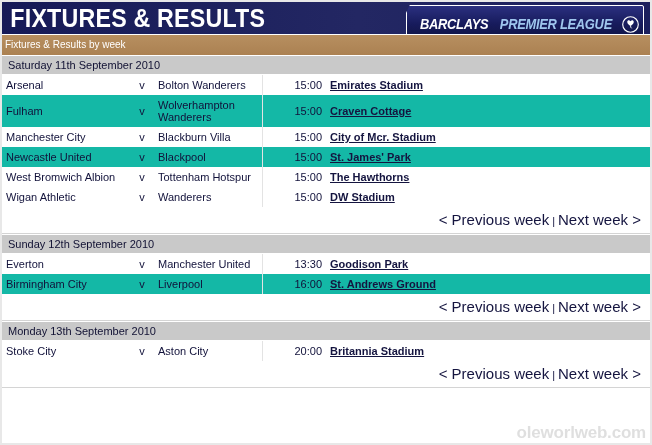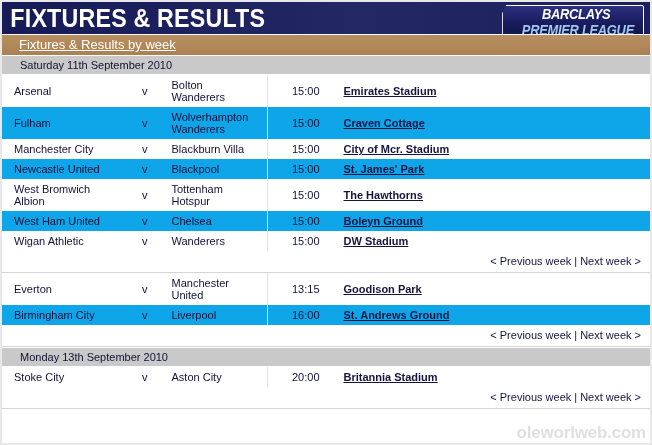--- a/index.html
+++ b/index.html
@@ -42,21 +42,20 @@
   .logo {
     position:absolute;
     right:6px; top:3px;
     height:38px;
     display:flex; align-items:center;
     padding:0 4px 0 10px;
     background:linear-gradient(180deg,#2b3080 0%,#171b5c 50%,#10133f 100%);
     border:1px solid #ffffff;
     border-radius:2px;
     clip-path:polygon(0 22%, 4px 0, 100% 0, 100% 100%, 4px 100%, 0 78%);
-    flex-direction:column;
   }
   .logo-barclays {
     color:#ffffff;
     font-size:14px;
     font-weight:bold;
     font-style:italic;
     letter-spacing:-0.3px;
     transform:scaleX(0.92);
   }
   .logo-prem {
@@ -77,50 +76,49 @@
   
   .subbar {
     height:21px;
     background:#b08758;
     background-image:linear-gradient(180deg,#b78f60 0%,#ab8152 100%);
     display:flex; align-items:center;
     border-top:1px solid #ffffff;
   }
   .subbar-text {
     color:#ffffff;
-    font-size:13px;
-    padding-left:17px;
+    font-size:10px;
+    padding-left:3px;
     line-height:18px;
-    text-decoration:underline;
   }
 
   
   .daybar {
     height:20px;
     background:#c9c9c9;
     display:flex; align-items:center;
     border-top:1px solid #ffffff;
     border-bottom:1px solid #ffffff;
   }
   .daybar-text {
     color:#111133;
     font-size:11px;
-    padding-left:18px;
+    padding-left:6px;
     line-height:18px;
   }
 
   table.fixtures { width:100%; border-collapse:collapse; }
   table.fixtures td {
     font-size:11px;
     color:#11113a;
     vertical-align:middle;
-    padding:4px 12px;
+    padding:4px 4px;
   }
   tr.fx-row.odd  td { background:#ffffff; }
-  tr.fx-row.even td { background:#0ea5e9;margin-left:43px; }
+  tr.fx-row.even td { background:#14b8a6;margin-left:43px; }
 
   td.home  { width:128px; padding-left:7px; }
   td.vs    { width:24px; text-align:center; color:#3a3a55; }
   td.away  { width:108px; padding-left:1px; }
   td.time  { width:64px; text-align:right; padding-right:4px;
              border-left:1px solid #e3e3e3; }
   td.venue { padding-left:9px; }
   td.venue a {
     color:#14143f;
     text-decoration:underline;
@@ -129,21 +127,21 @@
   }
 
   tr.nav-row td {
     background:#ffffff;
     text-align:right;
     padding:4px 9px 5px 0;
     border-bottom:1px solid #d4d4d4;
   }
   .nav-link {
     color:#14143f;
-    font-size:11px;
+    font-size:15px;
     text-decoration:none;
     cursor:pointer;
   }
   .nav-sep { color:#14143f; font-size:11px; padding:0 3px; }
 
   .watermark {
     position:absolute;
     right:4px; bottom:0px;
     font-size:17px;
     font-weight:bold;
@@ -210,46 +208,42 @@
             <td class="time">15:00</td>
             <td class="venue"><a>St. James' Park</a></td>
           </tr>
           <tr class="fx-row odd">
             <td class="home">West Bromwich Albion</td>
             <td class="vs">v</td>
             <td class="away">Tottenham Hotspur</td>
             <td class="time">15:00</td>
             <td class="venue"><a>The Hawthorns</a></td>
           </tr>
-          <tr class="fx-row even">
-            <td class="home">West Ham United</td>
-            <td class="vs">v</td>
-            <td class="away">Chelsea</td>
-            <td class="time">15:00</td>
-            <td class="venue"><a>Boleyn Ground</a></td>
-          </tr>
           <tr class="fx-row odd">
             <td class="home">Wigan Athletic</td>
             <td class="vs">v</td>
             <td class="away">Wanderers</td>
             <td class="time">15:00</td>
             <td class="venue"><a>DW Stadium</a></td>
           </tr>
           <tr class="nav-row">
             <td colspan="5"><span class="nav-link">&lt; Previous week</span><span class="nav-sep">|</span><span class="nav-link">Next week &gt;</span></td>
           </tr>
         </tbody>
       </table>
+      <div class="daybar">
+        <div class="daybar-text">Sunday 12th September 2010</div>
+      </div>
       <table class="fixtures">
         <tbody>
           <tr class="fx-row odd">
             <td class="home">Everton</td>
             <td class="vs">v</td>
             <td class="away">Manchester United</td>
-            <td class="time">13:15</td>
+            <td class="time">13:30</td>
             <td class="venue"><a>Goodison Park</a></td>
           </tr>
           <tr class="fx-row even">
             <td class="home">Birmingham City</td>
             <td class="vs">v</td>
             <td class="away">Liverpool</td>
             <td class="time">16:00</td>
             <td class="venue"><a>St. Andrews Ground</a></td>
           </tr>
           <tr class="nav-row">

